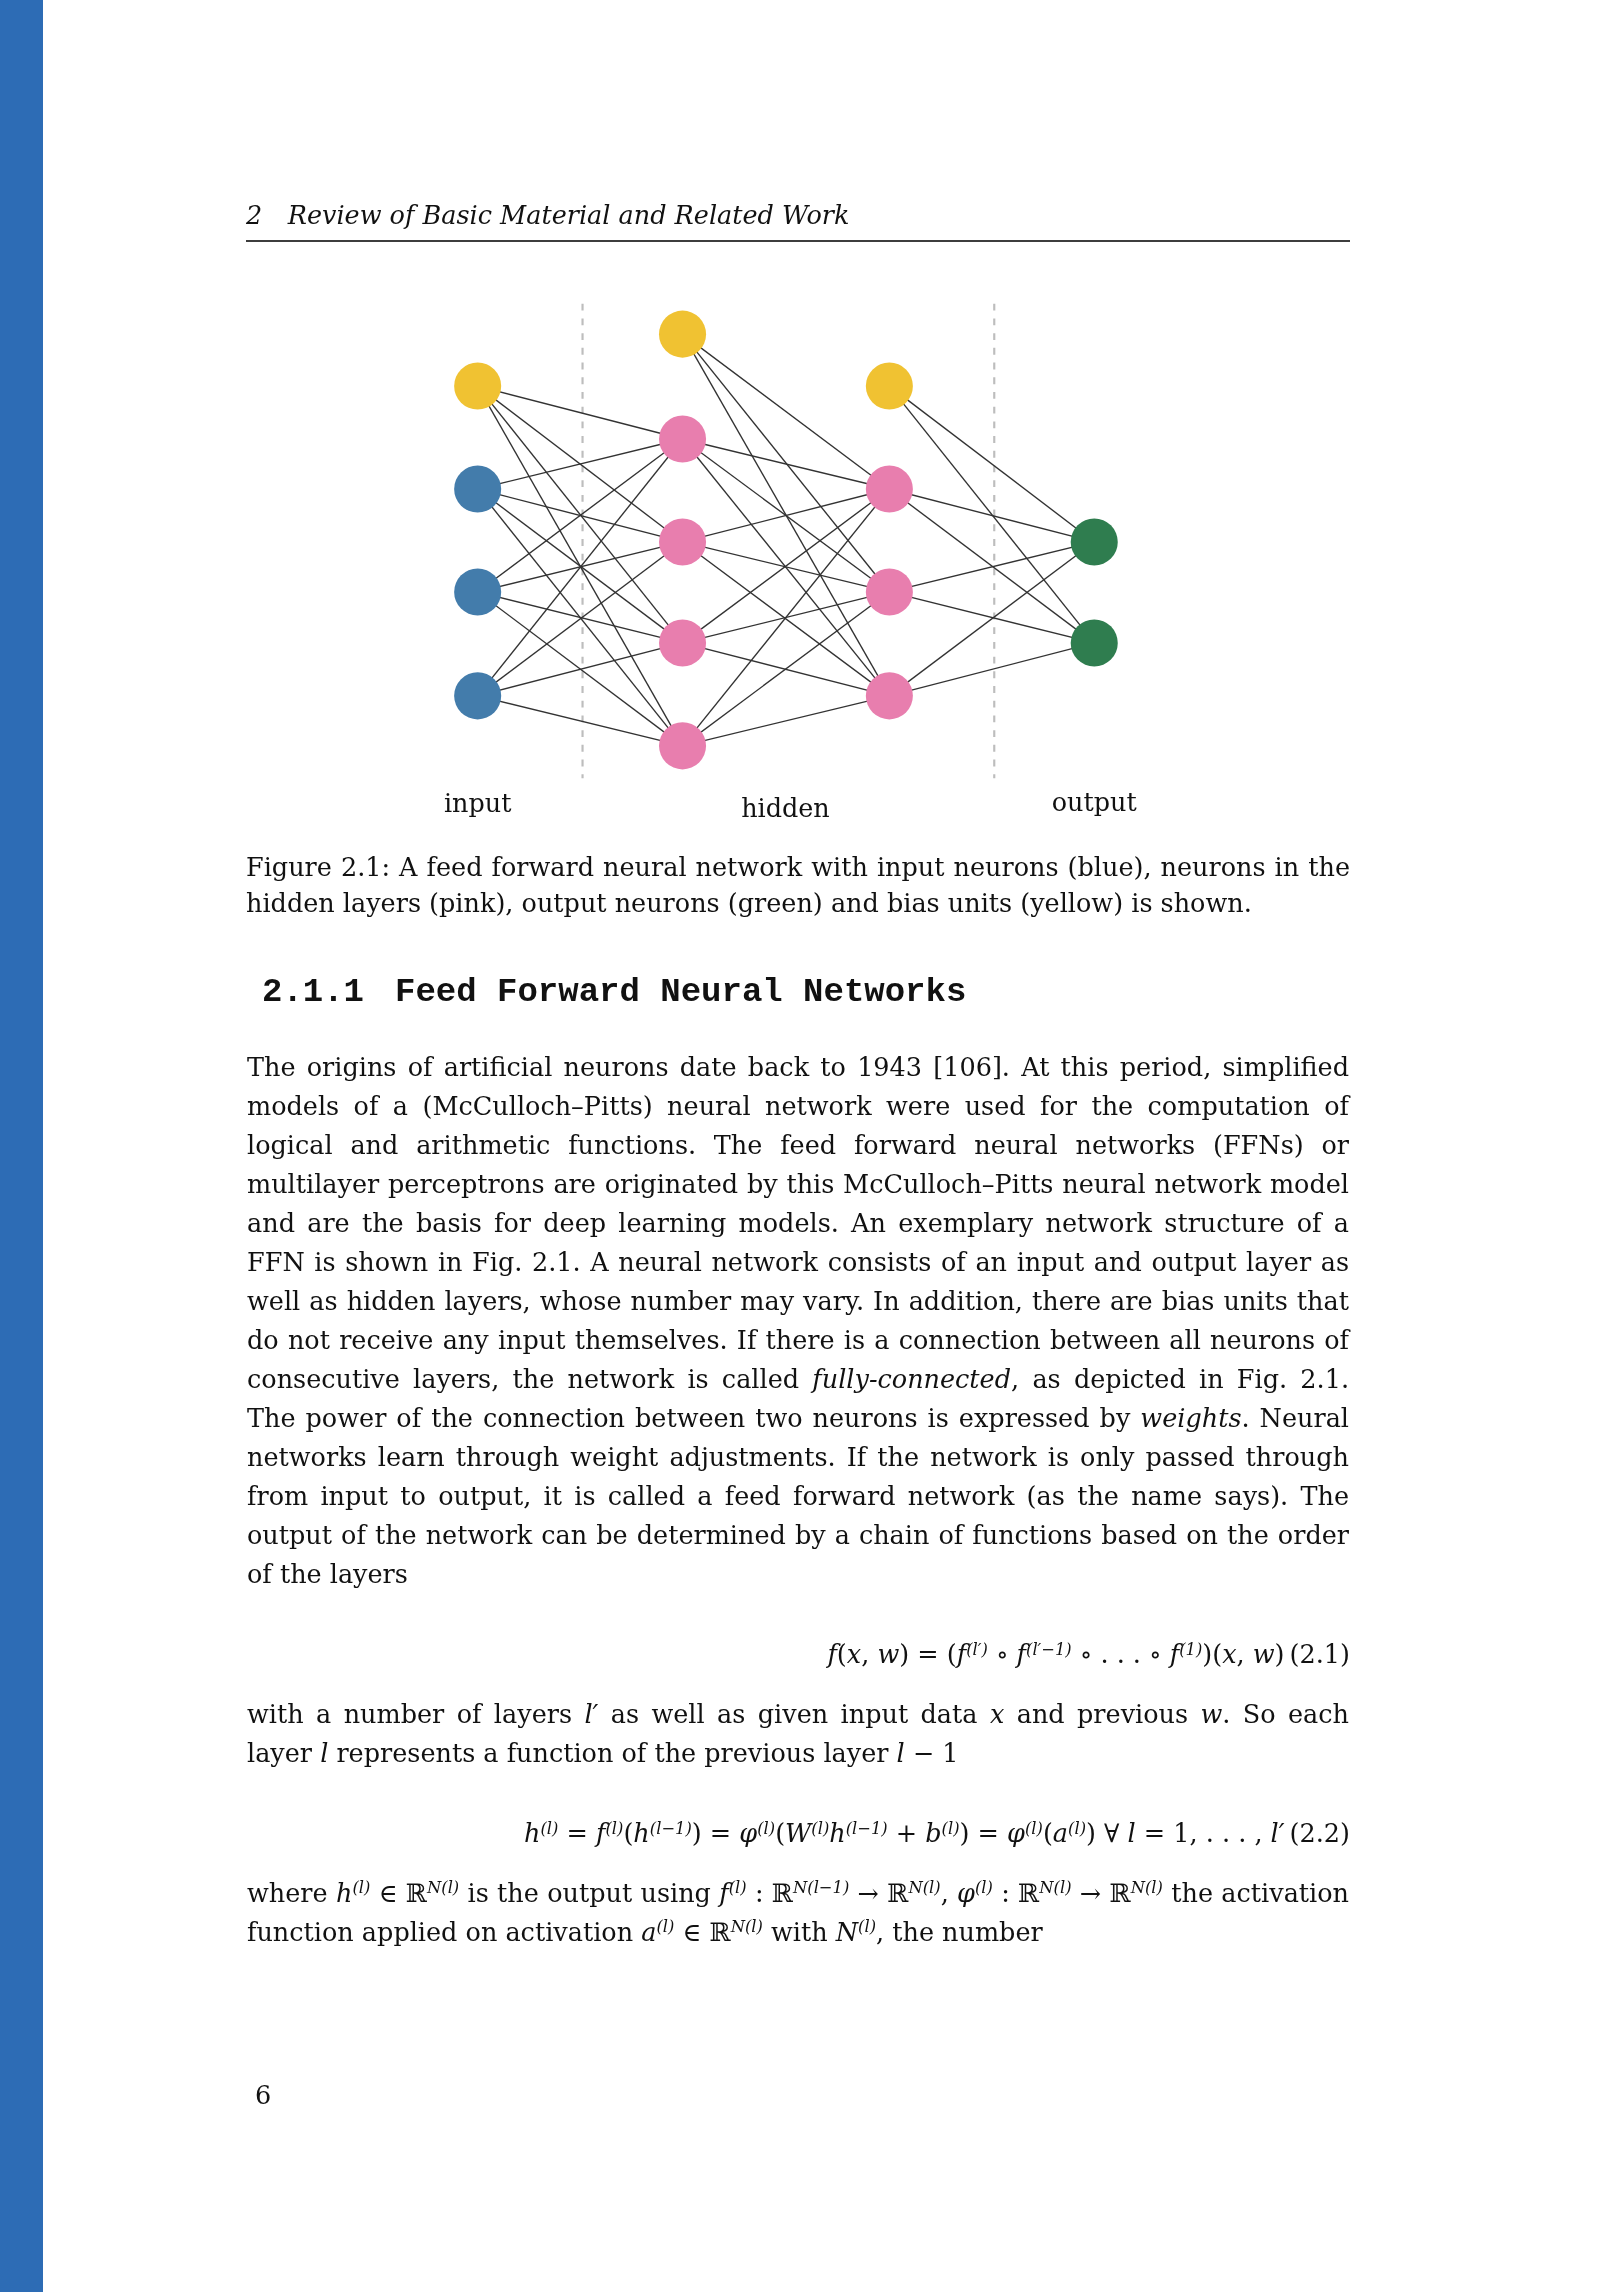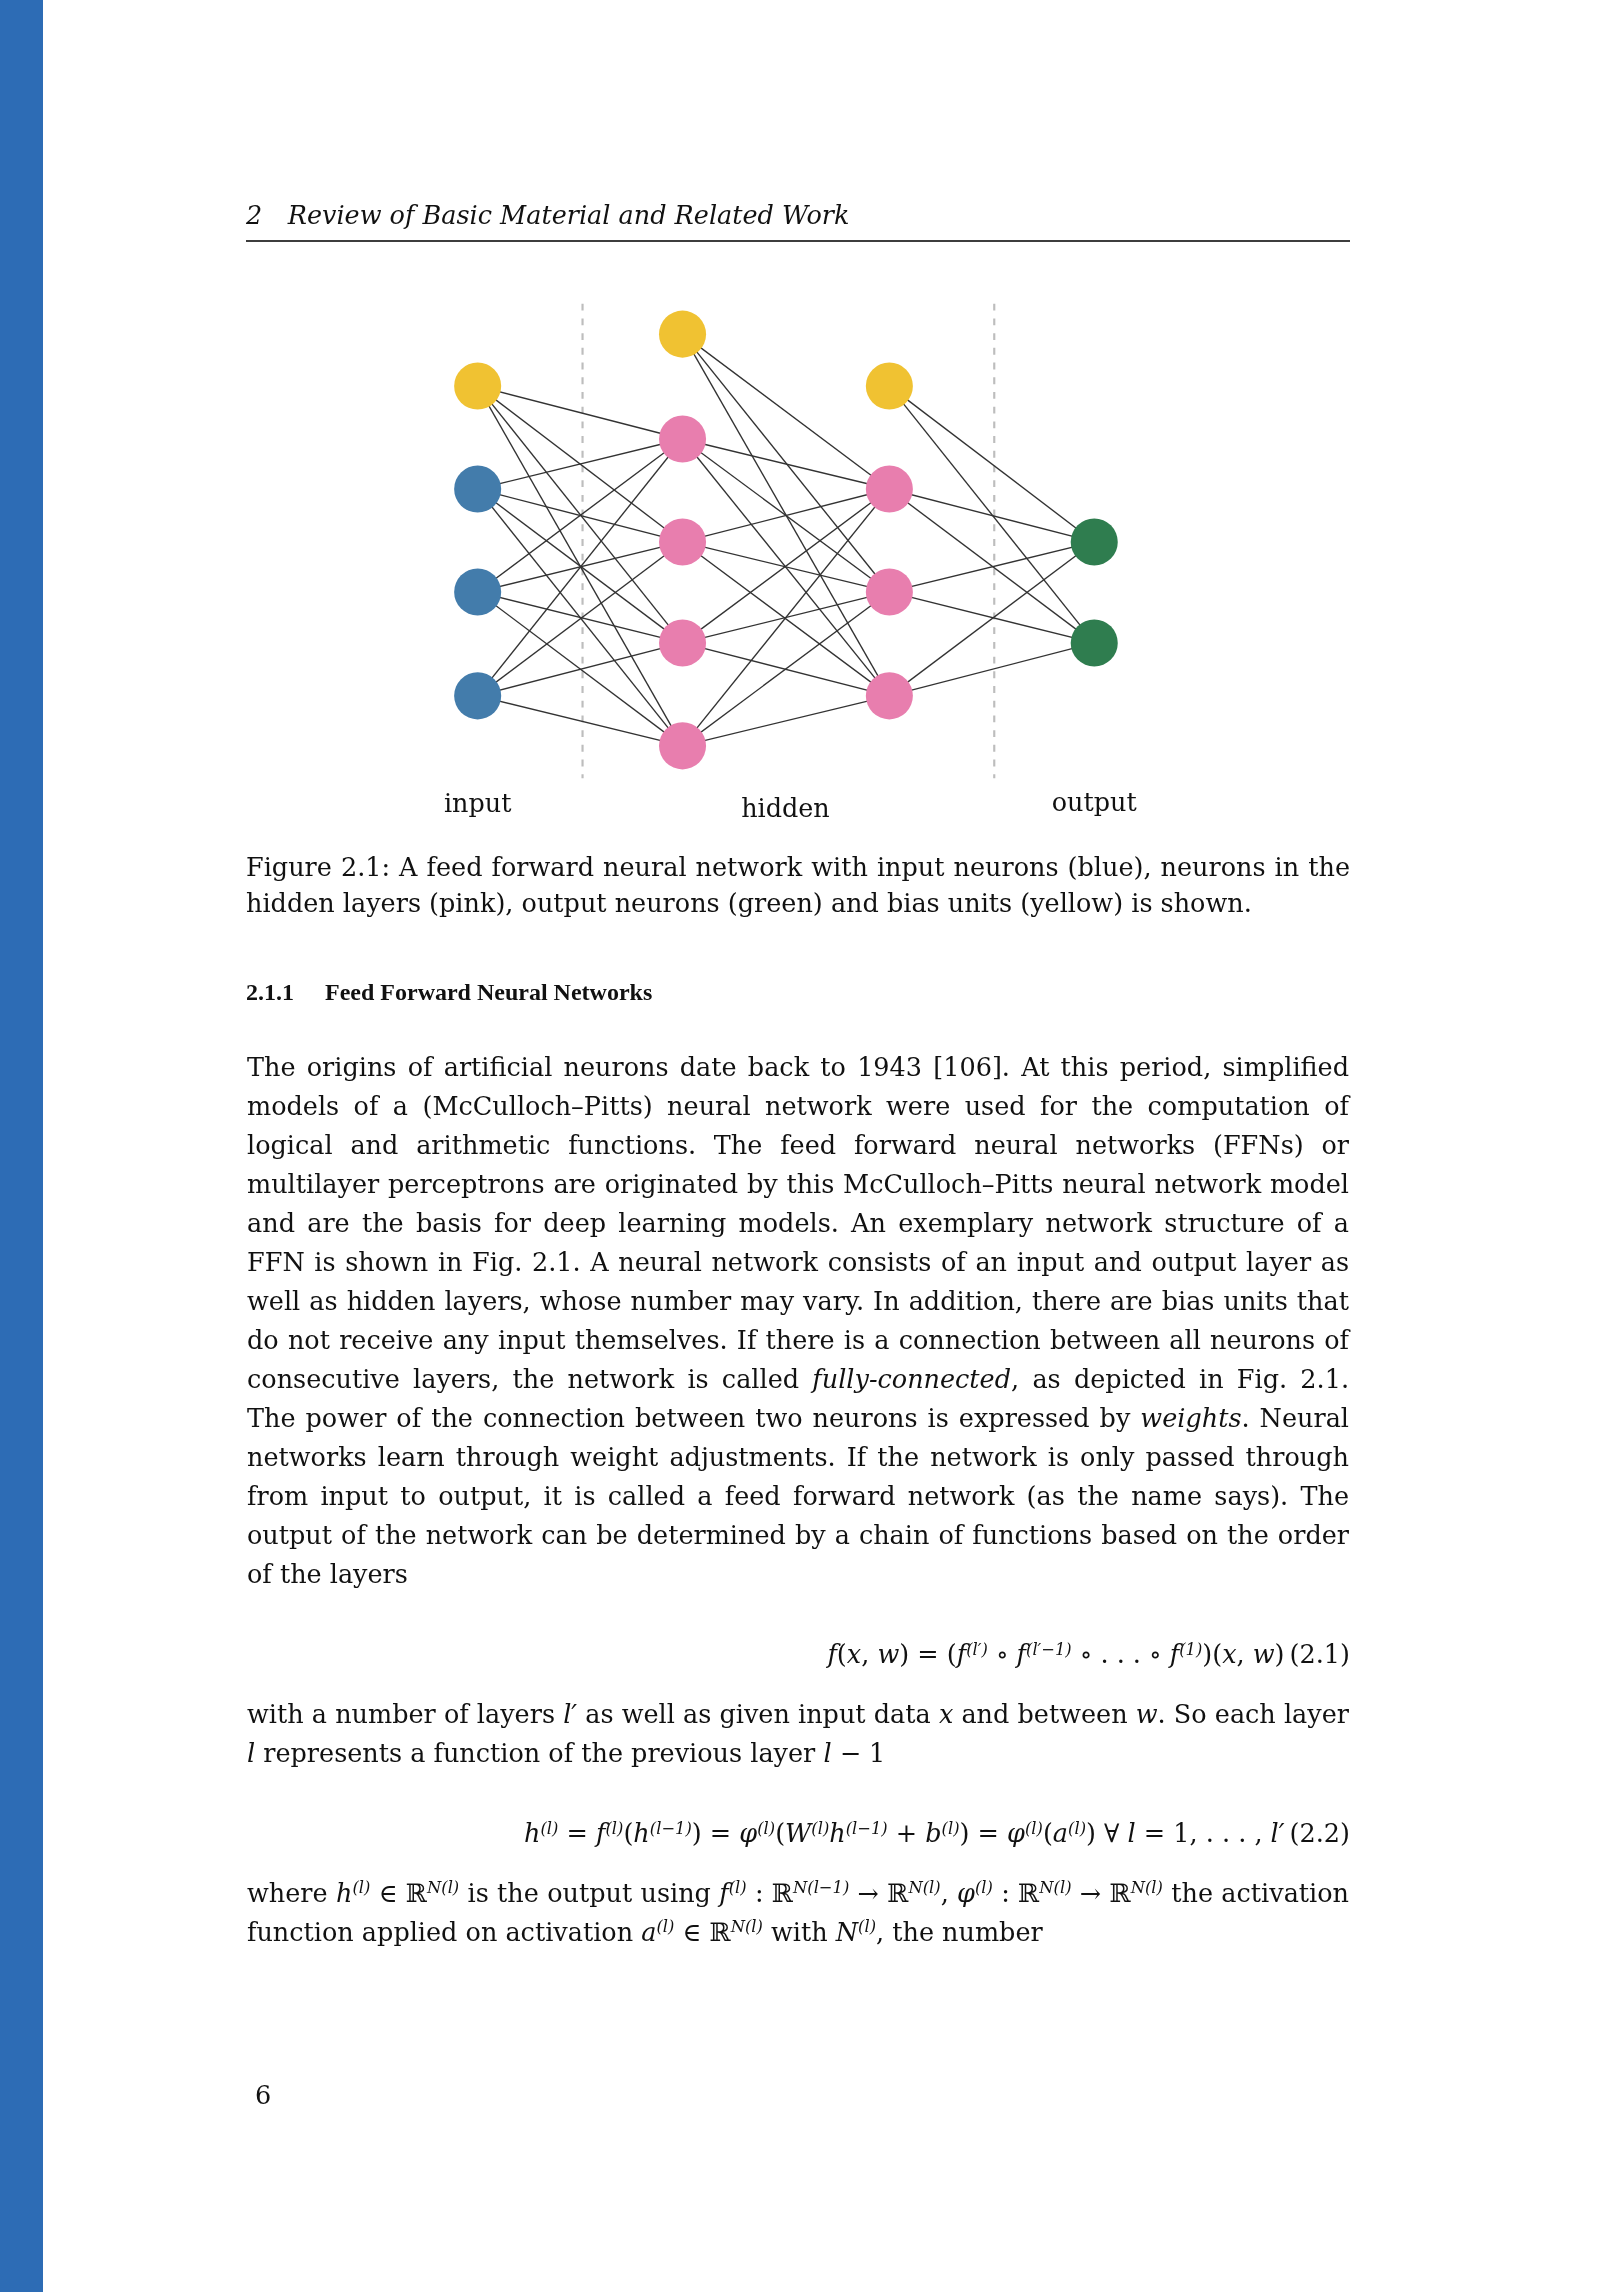--- a/index.html
+++ b/index.html
@@ -27,24 +27,24 @@
   svg.network { display: block; margin-left: 165px; }
   svg text { font-family: "DejaVu Serif", serif; font-size: 26px; fill: #111; }
 
   .figure-caption {
     margin-top: 9.8px;
     font-size: 25.5px; line-height: 36px;
     text-align: justify;
   }
 
   .section-heading {
-    margin: 53px 0 0 0;
-    font-family: Liberation Serif, serif;
+    margin: 53px 0 0 16px;
+    font-family: Liberation Mono, monospace;
     font-weight: bold;
-    font-size: 24px; line-height: 37px;
+    font-size: 34px; line-height: 37px;
   }
   .section-heading .sec-num { margin-right: 31px; }
 
   .para { margin: 1px; font-size: 25.5px; line-height: 39px; text-align: justify; }
   .para1 { margin-top: 37px; }
   .para2 { margin-top: 25.5px; }
   .para3 { margin-top: 25.5px; }
 
   .equation { display: flex; align-items: baseline; margin-top: 25.5px; font-size: 25.5px; }
   .eq-body { flex: 1; text-align: right; margin-top: 20px; }
@@ -132,21 +132,21 @@
 
   <h2 class="section-heading"><span class="sec-num">2.1.1</span><span>Feed Forward Neural Networks</span></h2>
 
   <p class="para para1"><span>The origins of artificial neurons date back to 1943 [106]. At this period, simplified models of a (McCulloch–Pitts) neural network were used for the computation of logical and arithmetic functions. The feed forward neural networks (FFNs) or multilayer perceptrons are originated by this McCulloch–Pitts neural network model and are the basis for deep learning models. An exemplary network structure of a FFN is shown in Fig. 2.1. A neural network consists of an input and output layer as well as hidden layers, whose number may vary. In addition, there are bias units that do not receive any input themselves. If there is a connection between all neurons of consecutive layers, the network is called </span><span class="mi">fully-connected</span><span>, as depicted in Fig. 2.1. The power of the connection between two neurons is expressed by </span><span class="mi">weights</span><span>. Neural networks learn through weight adjustments. If the network is only passed through from input to output, it is called a feed forward network (as the name says). The output of the network can be determined by a chain of functions based on the order of the layers</span></p>
 
   <div class="equation">
     <span class="eq-body"><span class="mi">f</span><span>(</span><span class="mi">x</span><span>, </span><span class="mi">w</span><span>) = (</span><span class="mi">f</span><sup class="mi">(l′)</sup><span> ∘ </span><span class="mi">f</span><sup class="mi">(l′−1)</sup><span> ∘ . . . ∘ </span><span class="mi">f</span><sup class="mi">(1)</sup><span>)(</span><span class="mi">x</span><span>, </span><span class="mi">w</span><span>)</span></span>
     <span class="eq-number">(2.1)</span>
   </div>
 
-  <p class="para para2"><span>with a number of layers </span><span class="mi">l′</span><span> as well as given input data </span><span class="mi">x</span><span> and between </span><span class="mi">w</span><span>. So each layer </span><span class="mi">l</span><span> represents a function of the previous layer </span><span class="mi">l</span><span> − 1</span></p>
+  <p class="para para2"><span>with a number of layers </span><span class="mi">l′</span><span> as well as given input data </span><span class="mi">x</span><span> and previous </span><span class="mi">w</span><span>. So each layer </span><span class="mi">l</span><span> represents a function of the previous layer </span><span class="mi">l</span><span> − 1</span></p>
 
   <div class="equation">
     <span class="eq-body"><span class="mi">h</span><sup class="mi">(l)</sup><span> = </span><span class="mi">f</span><sup class="mi">(l)</sup><span>(</span><span class="mi">h</span><sup class="mi">(l−1)</sup><span>) = </span><span class="mi">φ</span><sup class="mi">(l)</sup><span>(</span><span class="mi">W</span><sup class="mi">(l)</sup><span class="mi">h</span><sup class="mi">(l−1)</sup><span> + </span><span class="mi">b</span><sup class="mi">(l)</sup><span>) = </span><span class="mi">φ</span><sup class="mi">(l)</sup><span>(</span><span class="mi">a</span><sup class="mi">(l)</sup><span>) ∀ </span><span class="mi">l</span><span> = 1, . . . , </span><span class="mi">l′</span></span>
     <span class="eq-number">(2.2)</span>
   </div>
 
   <p class="para para3"><span>where </span><span class="mi">h</span><sup class="mi">(l)</sup><span> ∈ ℝ</span><sup class="mi">N(l)</sup><span> is the output using </span><span class="mi">f</span><sup class="mi">(l)</sup><span> : ℝ</span><sup class="mi">N(l−1)</sup><span> → ℝ</span><sup class="mi">N(l)</sup><span>, </span><span class="mi">φ</span><sup class="mi">(l)</sup><span> : ℝ</span><sup class="mi">N(l)</sup><span> → ℝ</span><sup class="mi">N(l)</sup><span> the activation function applied on activation </span><span class="mi">a</span><sup class="mi">(l)</sup><span> ∈ ℝ</span><sup class="mi">N(l)</sup><span> with </span><span class="mi">N</span><sup class="mi">(l)</sup><span>, the number</span></p>
 
 </div>
 

